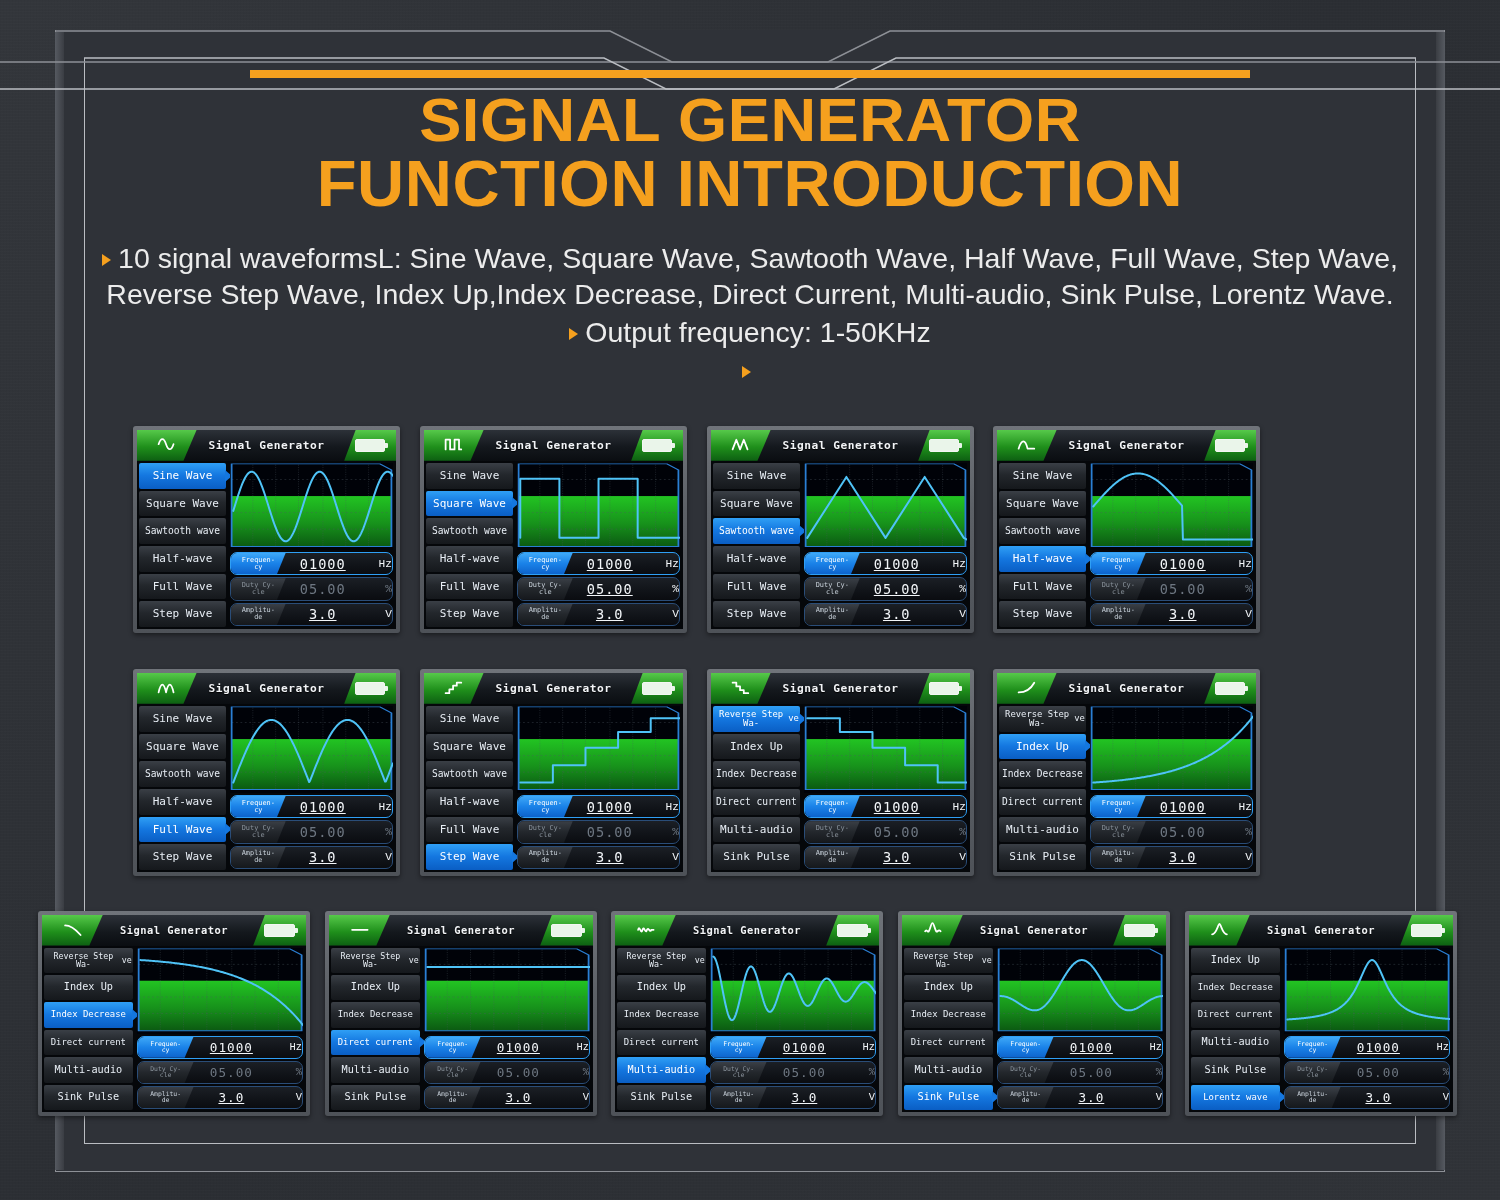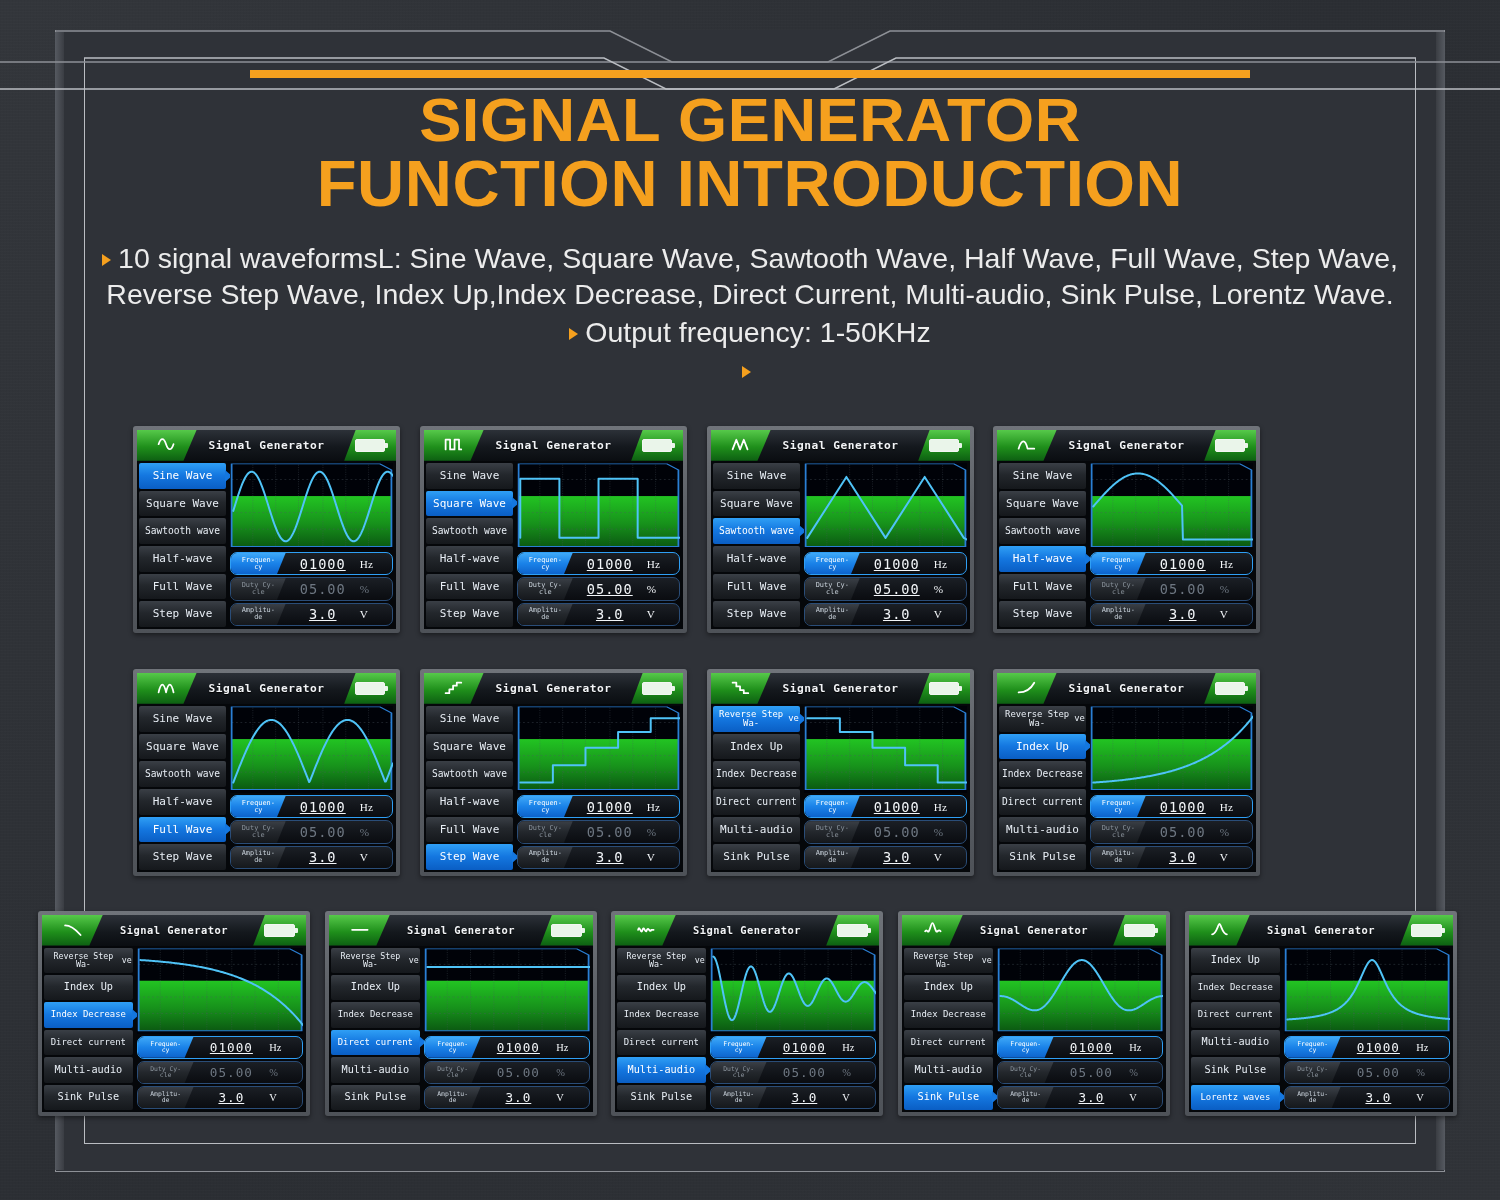--- a/index.html
+++ b/index.html
@@ -187,23 +187,23 @@
   }
   .fld.bright .chip{ color:#c9d2db; }
   .val{
     flex:1; text-align:center;
     color:#6e7782;
     font-family:"DejaVu Sans Mono", monospace;
     letter-spacing:1px;
   }
   .fld.on .val, .fld.bright .val{ color:#f3f6f9;text-decoration:underline; }
   .unit{
-    width:20%; text-align:left;
+    width:20%; text-align:right;
     color:#6e7782;
-    font-family:Liberation Serif, serif;
+    font-family:Liberation Mono, monospace;
   }
   .fld.on .unit, .fld.bright .unit{ color:#f3f6f9; }
 </style>
 </head>
 <body>
 
 <div class="bg-texture"></div>
 
 <div class="frame-outer"></div>
 <div class="frame-inner"></div>
@@ -1257,21 +1257,21 @@
             <div class="mi" style="font-size: 8.93px;">
               <span>Direct current</span>
             </div>
             <div class="mi" style="font-size: 10.23px;">
               <span>Multi-audio</span>
             </div>
             <div class="mi" style="font-size: 10.23px;">
               <span>Sink Pulse</span>
             </div>
             <div class="mi sel" style="font-size: 8.93px;">
-              <span>Lorentz waves</span>
+              <span>Lorentz wave</span>
             </div>
           </div>
           <div class="right">
             <div class="plot">
               <svg viewBox="0 0 100 100" preserveAspectRatio="none">
                 <defs>
                   <linearGradient id="g_lorentz" x1="0" y1="0" x2="0" y2="1">
                     <stop offset="0%" stop-color="#22c422"></stop>
                     <stop offset="55%" stop-color="#17911b"></stop>
                     <stop offset="100%" stop-color="#0b5a12"></stop>

